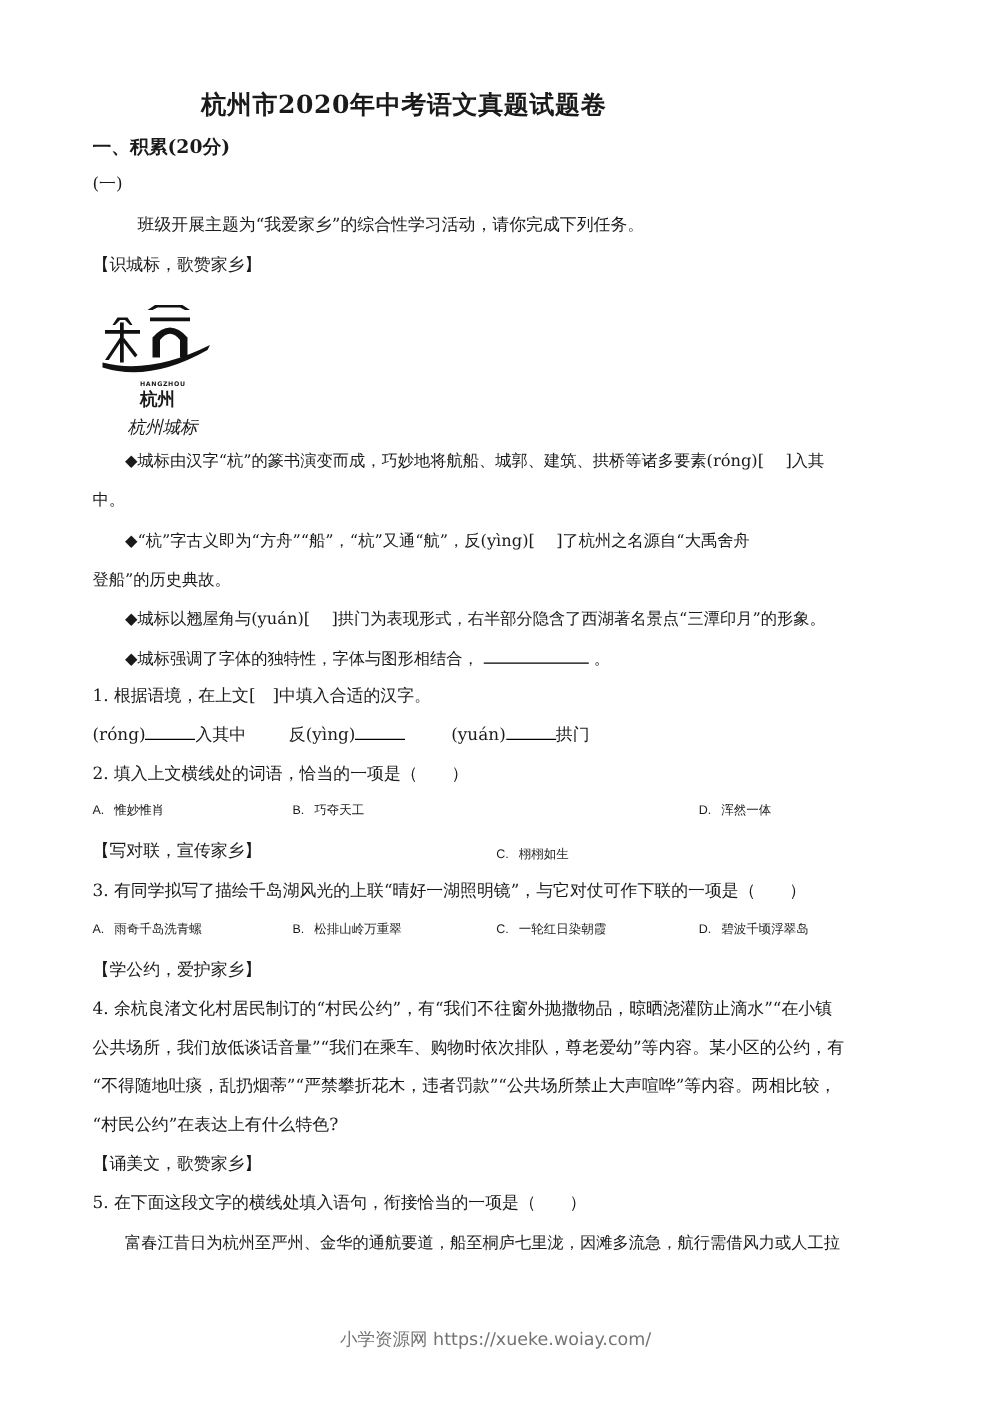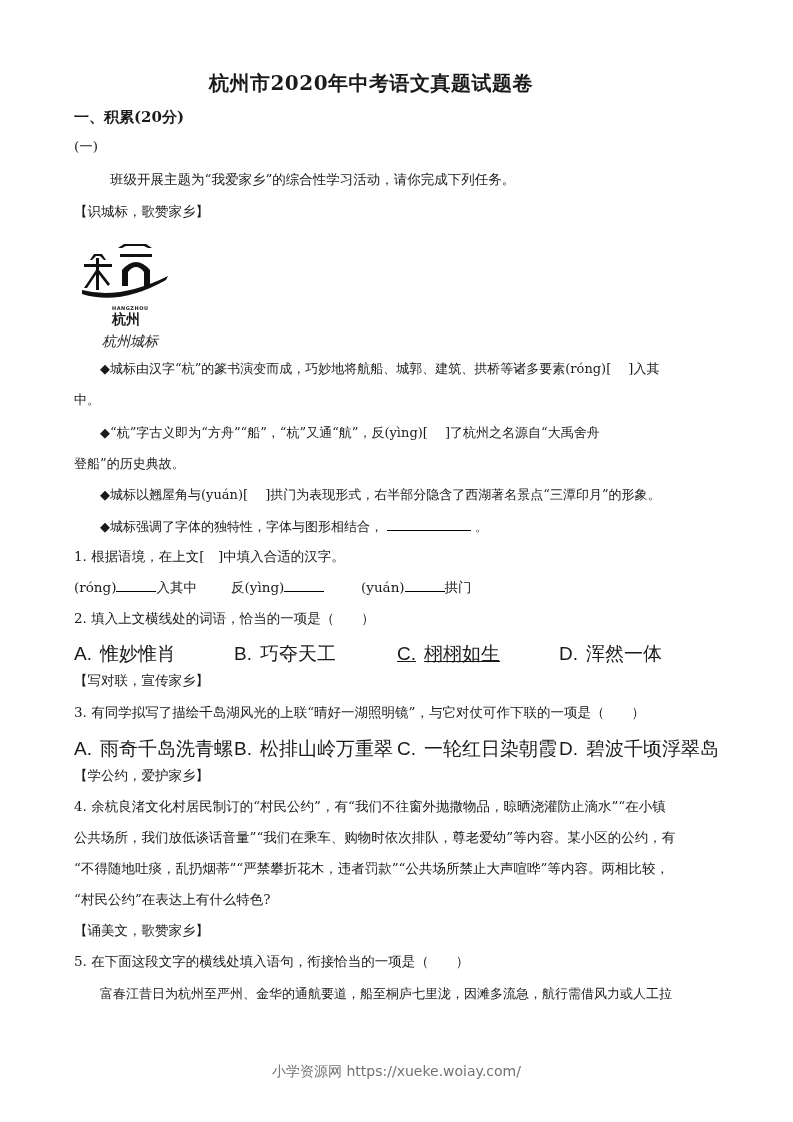--- a/index.html
+++ b/index.html
@@ -1,27 +1,27 @@
 <!DOCTYPE html>
 <html><head>
 <meta charset="utf-8">
 <style>
   html, body { margin: 0; padding: 0; background: #ffffff; }
   body { width: 793px; height: 1122px; position: relative; overflow: hidden;
          font-family: "DejaVu Serif", "Liberation Serif", serif; color: #1a1a1a; }
   .abs { position: absolute; white-space: nowrap; }
-  .title { left: 0; width: 646px; top: 70px; text-align: center; font-size: 20px; font-weight: bold; letter-spacing: 0.5px; padding-left: 48px; }
+  .title { left: 0; width: 646px; top: 70px; text-align: center; font-size: 20px; font-weight: bold; letter-spacing: 0.5px; }
   .h1 { left: 74px; top: 108px; font-size: 15px; font-weight: bold; }
   .txt { font-size: 13.5px; left: 74px; }
   .para { font-size: 13px; }
   .blank-line { display: inline-block; border-bottom: 1px solid #000; vertical-align: baseline; height: 12px; }
   .logo { left: 80px; top: 240px; width: 90px; height: 100px; }
   .footer { left: 0; width: 793px; top: 1063px; text-align: center; font-size: 14px; color: #737373;
             font-family: "DejaVu Sans", "Liberation Sans", sans-serif; }
-  .opt { font-size: 19px; }
+  .opt { font-size: 10px; }
   .opt-letter { font-family: "Liberation Sans", sans-serif; margin-right: 8px; }
 </style>
 </head>
 <body>
 
 <div class="abs title">杭州市2020年中考语文真题试题卷</div>
 
 <div class="abs h1">一、积累(20分)</div>
 <div class="abs txt" style="top:138px;">(一)</div>
 <div class="abs txt" style="top:171px;margin-left:36px;">班级开展主题为“我爱家乡”的综合性学习活动，请你完成下列任务。</div>
@@ -66,21 +66,21 @@
 <div class="abs txt" style="top:579px;left:231px;">
   <span>反(yìng)</span><span class="blank-line" style="width:40px;"></span>
 </div>
 <div class="abs txt" style="top:579px;left:361px;">
   <span>(yuán)</span><span class="blank-line" style="width:40px;"></span><span>拱门</span>
 </div>
 
 <div class="abs txt" style="top:610px;">2. 填入上文横线处的词语，恰当的一项是（　　）</div>
 <div class="abs opt" style="top:641px;left:74px;"><span class="opt-letter">A.</span><span>惟妙惟肖</span></div>
 <div class="abs opt" style="top:641px;left:234px;"><span class="opt-letter">B.</span><span>巧夺天工</span></div>
-<div class="abs opt" style="top:641px;left:397px;text-decoration:underline;"><span class="opt-letter">C.</span><span>栩栩如生</span></div>
+<div class="abs opt" style="top:676px;left:397px;"><span class="opt-letter">C.</span><span>栩栩如生</span></div>
 <div class="abs opt" style="top:641px;left:559px;"><span class="opt-letter">D.</span><span>浑然一体</span></div>
 
 <div class="abs txt" style="top:672px;">【写对联，宣传家乡】</div>
 
 <div class="abs txt" style="top:704px;">3. 有同学拟写了描绘千岛湖风光的上联“晴好一湖照明镜”，与它对仗可作下联的一项是（　　）</div>
 <div class="abs opt" style="top:736px;left:74px;"><span class="opt-letter">A.</span><span>雨奇千岛洗青螺</span></div>
 <div class="abs opt" style="top:736px;left:234px;"><span class="opt-letter">B.</span><span>松排山岭万重翠</span></div>
 <div class="abs opt" style="top:736px;left:397px;"><span class="opt-letter">C.</span><span>一轮红日染朝霞</span></div>
 <div class="abs opt" style="top:736px;left:559px;"><span class="opt-letter">D.</span><span>碧波千顷浮翠岛</span></div>
 

